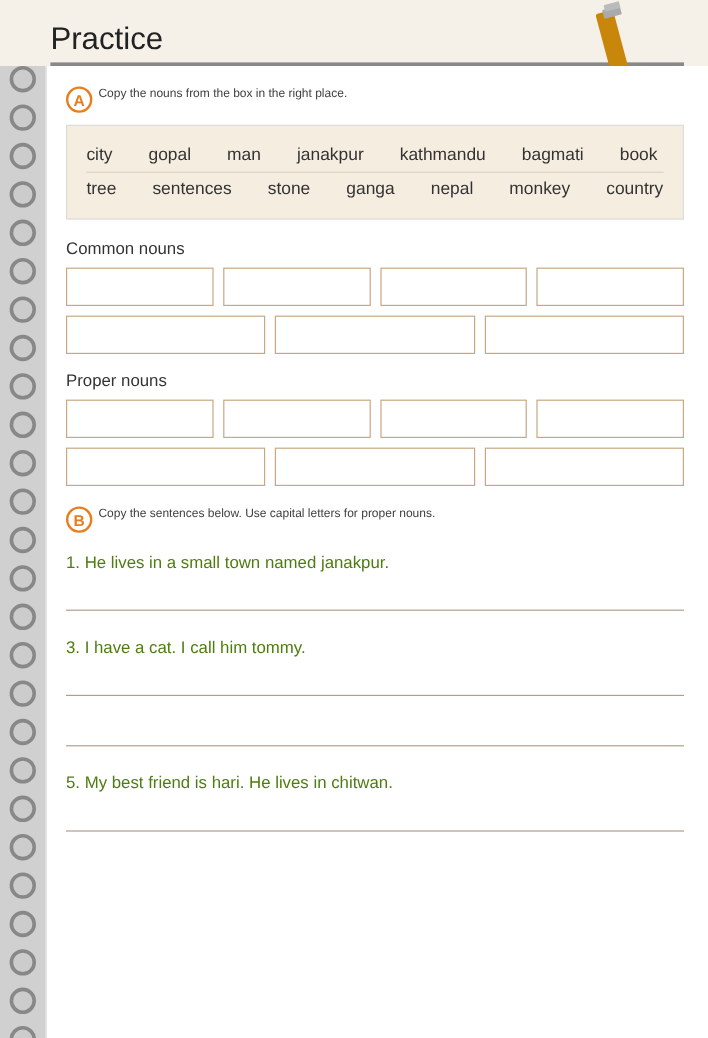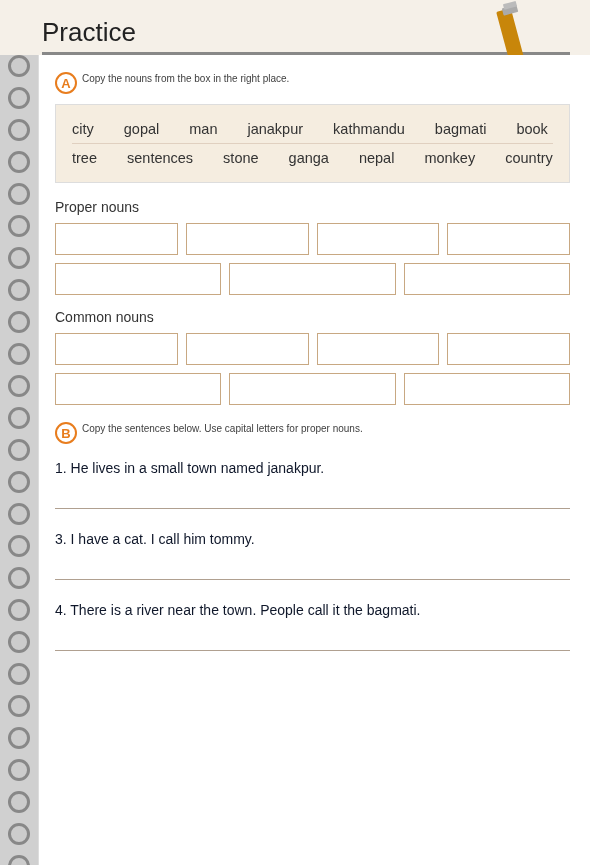--- a/index.html
+++ b/index.html
@@ -161,21 +161,21 @@
       margin: 16px 0 14px 0;
     }
 
     
     .sentence-item {
       margin-bottom: 20px;
     }
 
     .sentence-text {
       font-size: 14px;
-      color: #0f172a;
+      color: #4d7c0f;
       margin-bottom: 8px;
       line-height: 1.5;
     }
 
     .answer-line {
       border-bottom: 1px solid #b0a090;
       height: 22px;
       margin-bottom: 0;
     }
   </style>
@@ -250,36 +250,36 @@
       <span class="word-item">sentences</span>
       <span class="word-item">stone</span>
       <span class="word-item">ganga</span>
       <span class="word-item">nepal</span>
       <span class="word-item">monkey</span>
       <span class="word-item">country</span>
     </div>
   </div>
 
   <div class="noun-section">
+    <div class="noun-section-title">Common nouns</div>
+    <div class="answer-grid">
+      <div class="answer-box"></div>
+      <div class="answer-box"></div>
+      <div class="answer-box"></div>
+      <div class="answer-box"></div>
+    </div>
+    <div class="answer-grid-3">
+      <div class="answer-box"></div>
+      <div class="answer-box"></div>
+      <div class="answer-box"></div>
+    </div>
+  </div>
+
+  <div class="noun-section">
     <div class="noun-section-title">Proper nouns</div>
-    <div class="answer-grid">
-      <div class="answer-box"></div>
-      <div class="answer-box"></div>
-      <div class="answer-box"></div>
-      <div class="answer-box"></div>
-    </div>
-    <div class="answer-grid-3">
-      <div class="answer-box"></div>
-      <div class="answer-box"></div>
-      <div class="answer-box"></div>
-    </div>
-  </div>
-
-  <div class="noun-section">
-    <div class="noun-section-title">Common nouns</div>
     <div class="answer-grid">
       <div class="answer-box"></div>
       <div class="answer-box"></div>
       <div class="answer-box"></div>
       <div class="answer-box"></div>
     </div>
     <div class="answer-grid-3">
       <div class="answer-box"></div>
       <div class="answer-box"></div>
       <div class="answer-box"></div>
@@ -300,18 +300,21 @@
     <div class="answer-line"></div>
   </div>
 
 
   <div class="sentence-item">
     <div class="sentence-text">3. I have a cat. I call him tommy.</div>
     <div class="answer-line"></div>
   </div>
 
   <div class="sentence-item">
-    <div class="sentence-text">4. There is a river near the town. People call it the bagmati.</div>
     <div class="answer-line"></div>
   </div>
 
+  <div class="sentence-item">
+    <div class="sentence-text">5. My best friend is hari. He lives in chitwan.</div>
+    <div class="answer-line"></div>
+  </div>
 
 </div>
 
 </body></html>

